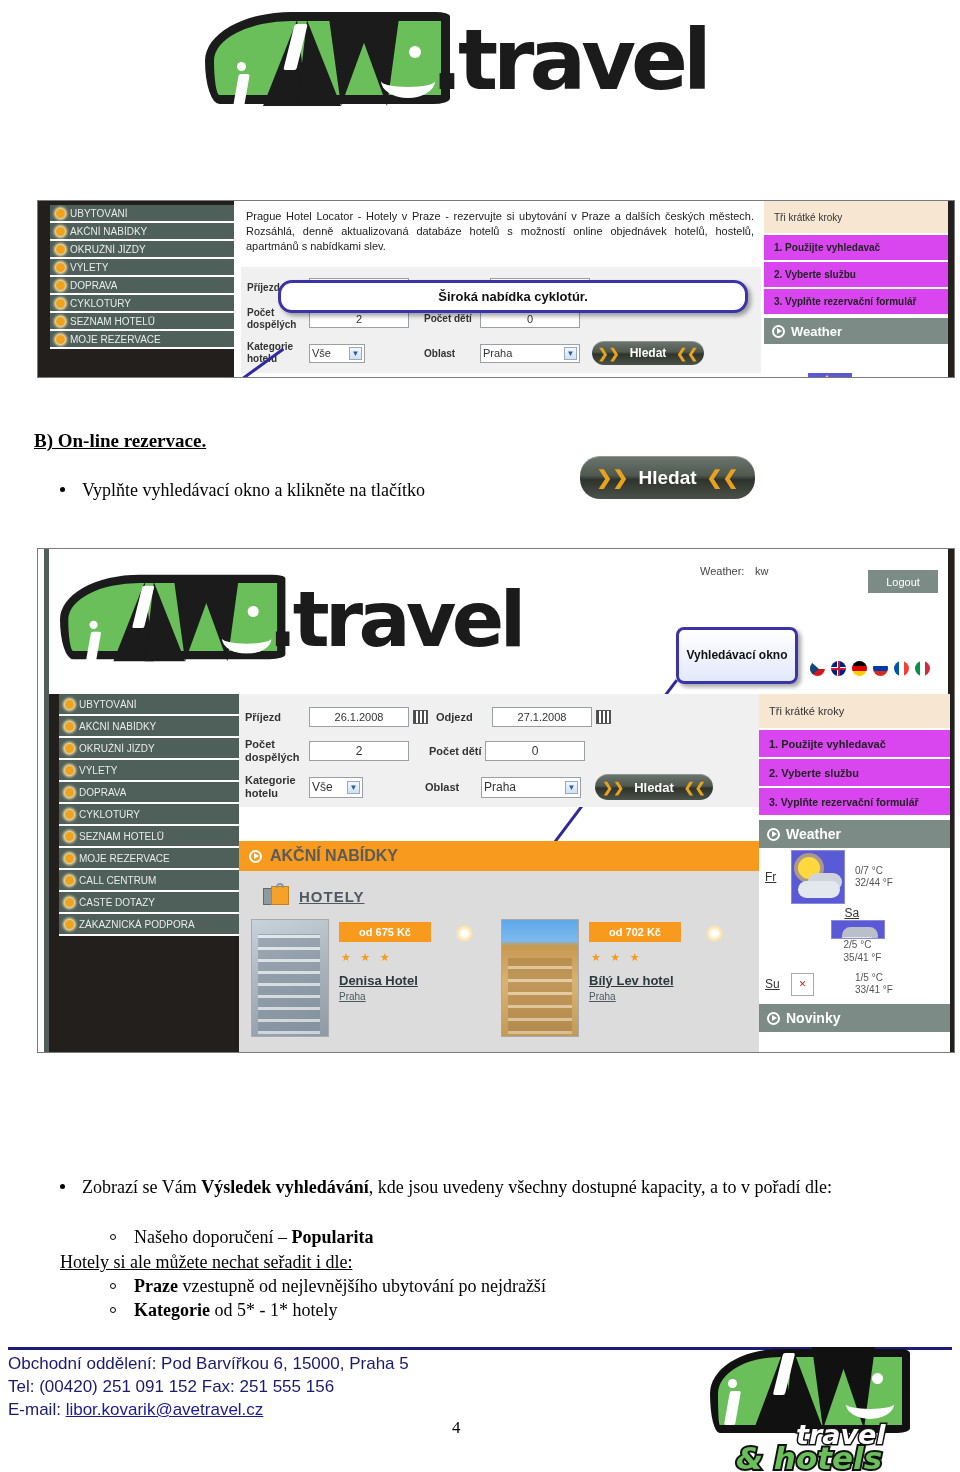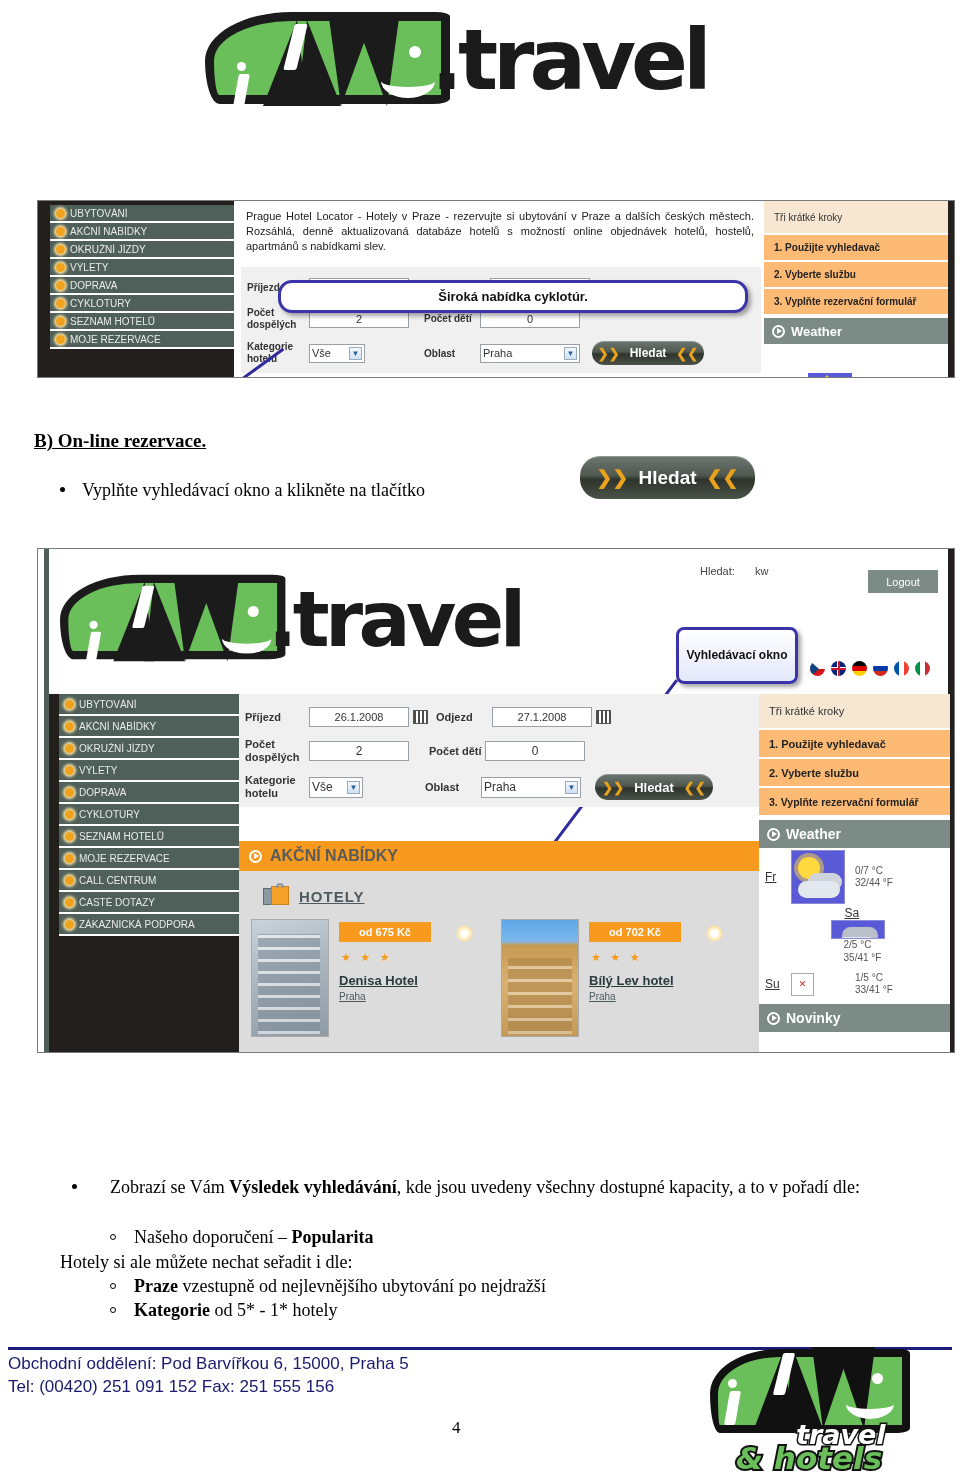--- a/index.html
+++ b/index.html
@@ -86,21 +86,21 @@
     background:linear-gradient(180deg,#6c7670 0%, #50594f 45%, #2e342c 55%, #4a524a 100%);
     color:#fff; font-family:"Liberation Sans", sans-serif; font-weight:bold;
     display:flex; align-items:center; justify-content:center; gap:10px;
     box-shadow:inset 0 1px 0 rgba(255,255,255,.25);
   }
   .chev { color:#e8a21d; font-size:13px; line-height:1; }
 
   .right-col { background:#fff; }
   .rc-head { background:#f6e6d2; color:#333; font-family:"Liberation Sans", sans-serif;
              display:flex; align-items:center; padding-left:10px; border-bottom:2px solid #fff;}
-  .rc-step { background:#fdba74; color:#222; font-family:"Liberation Sans", sans-serif;
+  .rc-step { background:#d946ef; color:#222; font-family:"Liberation Sans", sans-serif;
              font-weight:bold; display:flex; align-items:center; padding-left:10px;
              border-bottom:2px solid #fff;}
   .rc-bar { background:#7c8b86; color:#fff; font-family:"Liberation Sans", sans-serif;
             font-weight:bold; display:flex; align-items:center; gap:6px; padding-left:8px;}
   .play-ico { width:13px; height:13px; border-radius:50%; border:2px solid #fff;
               display:flex; align-items:center; justify-content:center; }
   .play-ico:before { content:""; border-left:5px solid #fff; border-top:3px solid transparent;
               border-bottom:3px solid transparent; margin-left:2px;}
 
   .callout {
@@ -315,21 +315,21 @@
             <div class="g-A2"></div>
             <div class="g-slash"></div>
           <div class="g-V"></div>
           <div class="g-eye"></div>
             <div class="g-smile"></div>
         </div>
         <div class="dot-travel">.travel</div>
       </div>
     </div>
 
-    <div class="logged" style="position:absolute;left:662px;top:16px;font-size:11px;">Hledat:</div>
+    <div class="logged" style="position:absolute;left:662px;top:16px;font-size:11px;">Weather:</div>
     <div class="logged" style="position:absolute;left:717px;top:16px;font-size:11px;text-align:right;">kw</div>
     <div class="logout-btn" style="position:absolute;left:830px;top:21px;width:70px;height:23px;font-size:11px;">Logout</div>
 
     <div class="flagrow" style="position:absolute;left:772px;top:112px;">
       <div class="flag" style="background:linear-gradient(#fff 0 50%, #d7141a 50% 100%);">
         <div style="position:absolute;left:0;top:0;width:0;height:0;border-top:8px solid transparent;border-bottom:8px solid transparent;border-left:9px solid #11457e;"></div>
       </div>
       <div class="flag" style="background:#00247d;">
         <div style="position:absolute;left:6px;top:0;width:3px;height:15px;background:#fff;"></div>
         <div style="position:absolute;left:0;top:6px;width:15px;height:3px;background:#fff;"></div>
@@ -518,54 +518,57 @@
       </div>
 
       <div class="rc-bar" style="height:28px;font-size:14px;">
         <span class="play-ico"></span>
         <span>Novinky</span>
       </div>
     </div>
   </div>
 </div>
 
-<div class="bullet-row" style="left:72px; top:1175px; width:830px;gap:16px;">
+<div class="bullet-row" style="left:60px; top:1175px; width:830px;">
   <span class="bdot"></span>
   <span style="margin-left:17px;font-size:18px;line-height:24px;">
     <span>Zobrazí se Vám </span><b>Výsledek vyhledávání</b><span>, kde jsou uvedeny všechny dostupné kapacity, a to v pořadí dle:</span>
   </span>
 </div>
 
 <div class="bullet-row" style="left:110px; top:1226px; width:700px;">
   <span class="ocirc"></span>
   <span style="margin-left:18px;font-size:18px;line-height:23px;">
     <span>Našeho doporučení – </span><b>Popularita</b>
   </span>
 </div>
 
-<div style="position:absolute;left:60px;top:1251px;font-size:18px;line-height:23px;font-family:'Liberation Serif',serif;">Hotely si ale můžete nechat seřadit i dle:</div>
+<div style="position:absolute;left:60px;top:1251px;font-size:18px;line-height:23px;font-family:'Liberation Serif',serif;text-decoration:underline;">Hotely si ale můžete nechat seřadit i dle:</div>
 
 <div class="bullet-row" style="left:110px; top:1275px; width:760px;">
   <span class="ocirc"></span>
   <span style="margin-left:18px;font-size:18px;line-height:23px;">
     <b>Praze</b><span> vzestupně od nejlevnějšího ubytování po nejdražší</span>
   </span>
 </div>
 
 <div class="bullet-row" style="left:110px; top:1299px; width:760px;">
   <span class="ocirc"></span>
   <span style="margin-left:18px;font-size:18px;line-height:23px;">
     <b>Kategorie</b><span> od 5* - 1* hotely</span>
   </span>
 </div>
 
 <div class="footer-rule"></div>
 <div class="footer-text">
   <div>Obchodní oddělení: Pod Barvířkou 6, 15000, Praha 5</div>
   <div>Tel: (00420) 251 091 152 Fax: 251 555 156</div>
+  <div>
+    <span>E-mail: </span><a href="#">libor.kovarik@avetravel.cz</a>
+  </div>
 </div>
 <div class="page-num">4</div>
 
 <div class="fl-logo">
   <div class="fl-leaf"></div>
   <div style="position:absolute;left:28px;top:34px;width:9px;height:9px;background:#fff;border-radius:50%;"></div>
   <div style="position:absolute;left:27px;top:46px;width:11px;height:34px;background:#fff;transform:skewX(-10deg);border-radius:2px;"></div>
   <div style="position:absolute;left:54px;top:4px;width:0;height:0;border-left:30px solid transparent;border-right:9px solid transparent;border-bottom:80px solid #111;"></div>
   <div style="position:absolute;left:84px;top:4px;width:0;height:0;border-left:9px solid transparent;border-right:30px solid transparent;border-bottom:80px solid #111;"></div>
   <div style="position:absolute;left:78px;top:8px;width:12px;height:42px;background:#fff;transform:skewX(-14deg);border-radius:2px;"></div>

